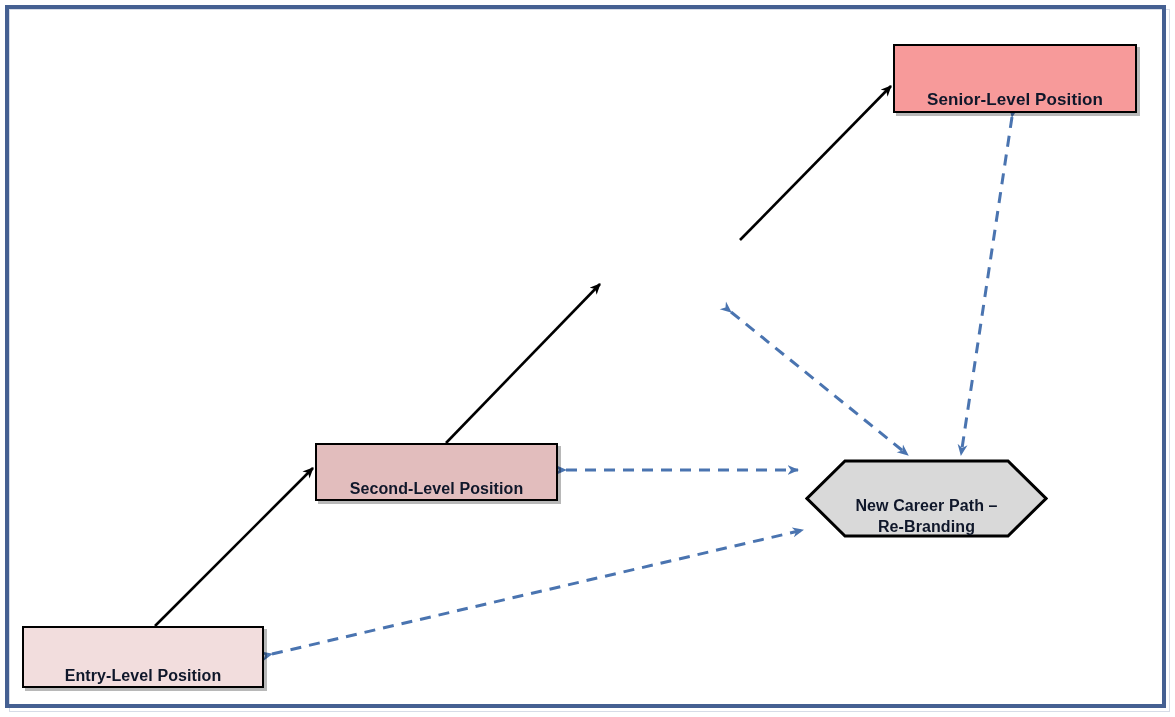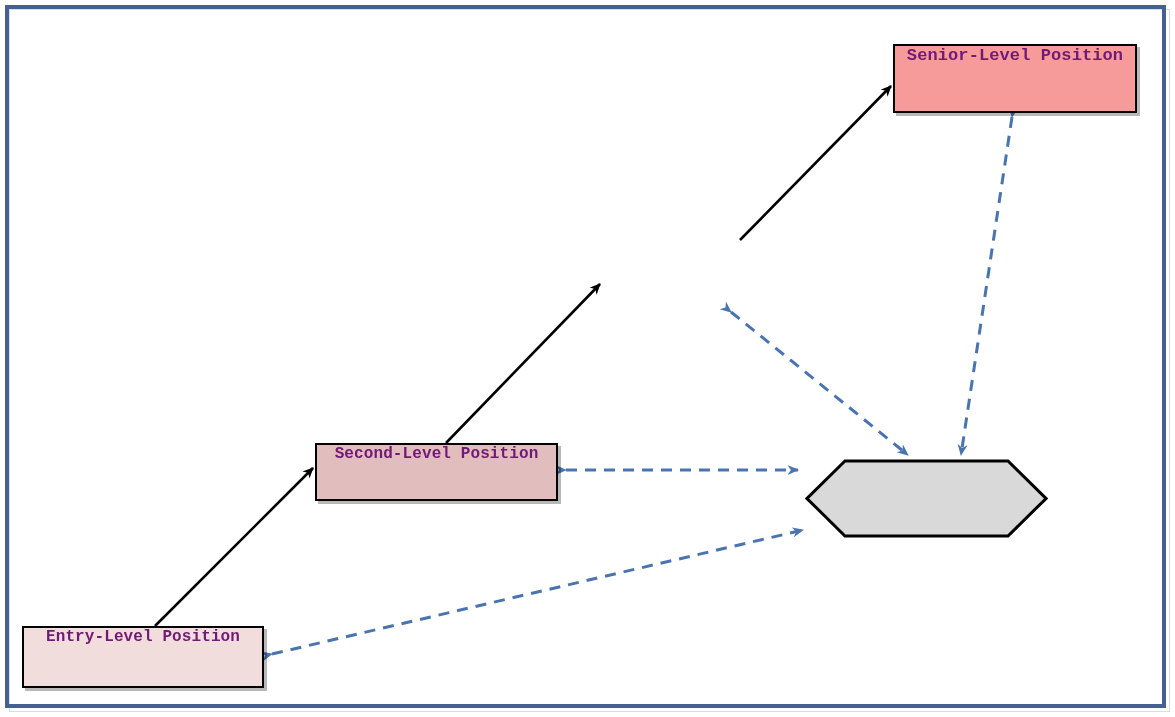--- a/index.html
+++ b/index.html
@@ -43,28 +43,27 @@
     top: 0;
     width: 1175px;
     height: 717px;
     z-index: 2;
     pointer-events: none;
   }
   .node {
     position: absolute;
     z-index: 3;
     display: flex;
-    align-items: flex-start;
+    align-items: flex-end;
     justify-content: center;
     text-align: center;
     box-sizing: border-box;
-    color: #701a75;
+    color: #0f172a;
     font-weight: bold;
     letter-spacing: 0.1px;
-    font-family: Liberation Mono, monospace;
   }
   .box {
     border: 2.5px solid #000000;
     box-shadow: 3px 3px 0 rgba(0,0,0,0.28);
   }
   .node-label {
     display: block;
     line-height: 1.22;
     padding: 0 6px;
   }
@@ -172,15 +171,19 @@
   </div>
 
   <div class="node box" id="node-second">
     <span class="node-label">Second-Level Position</span>
   </div>
 
   <div class="node" id="node-hex">
     <svg class="hex-bg" viewBox="0 0 243 79" preserveAspectRatio="none" xmlns="http://www.w3.org/2000/svg">
       <polygon points="40,2 203,2 241,39.5 203,77 40,77 2,39.5" fill="#D9D9D9" stroke="#000000" stroke-width="3" stroke-linejoin="miter"></polygon>
     </svg>
+    <span class="node-label">
+      <span>New Career Path –</span><br>
+      <span>Re-Branding</span>
+    </span>
   </div>
 
 </div>
 
 </body></html>

